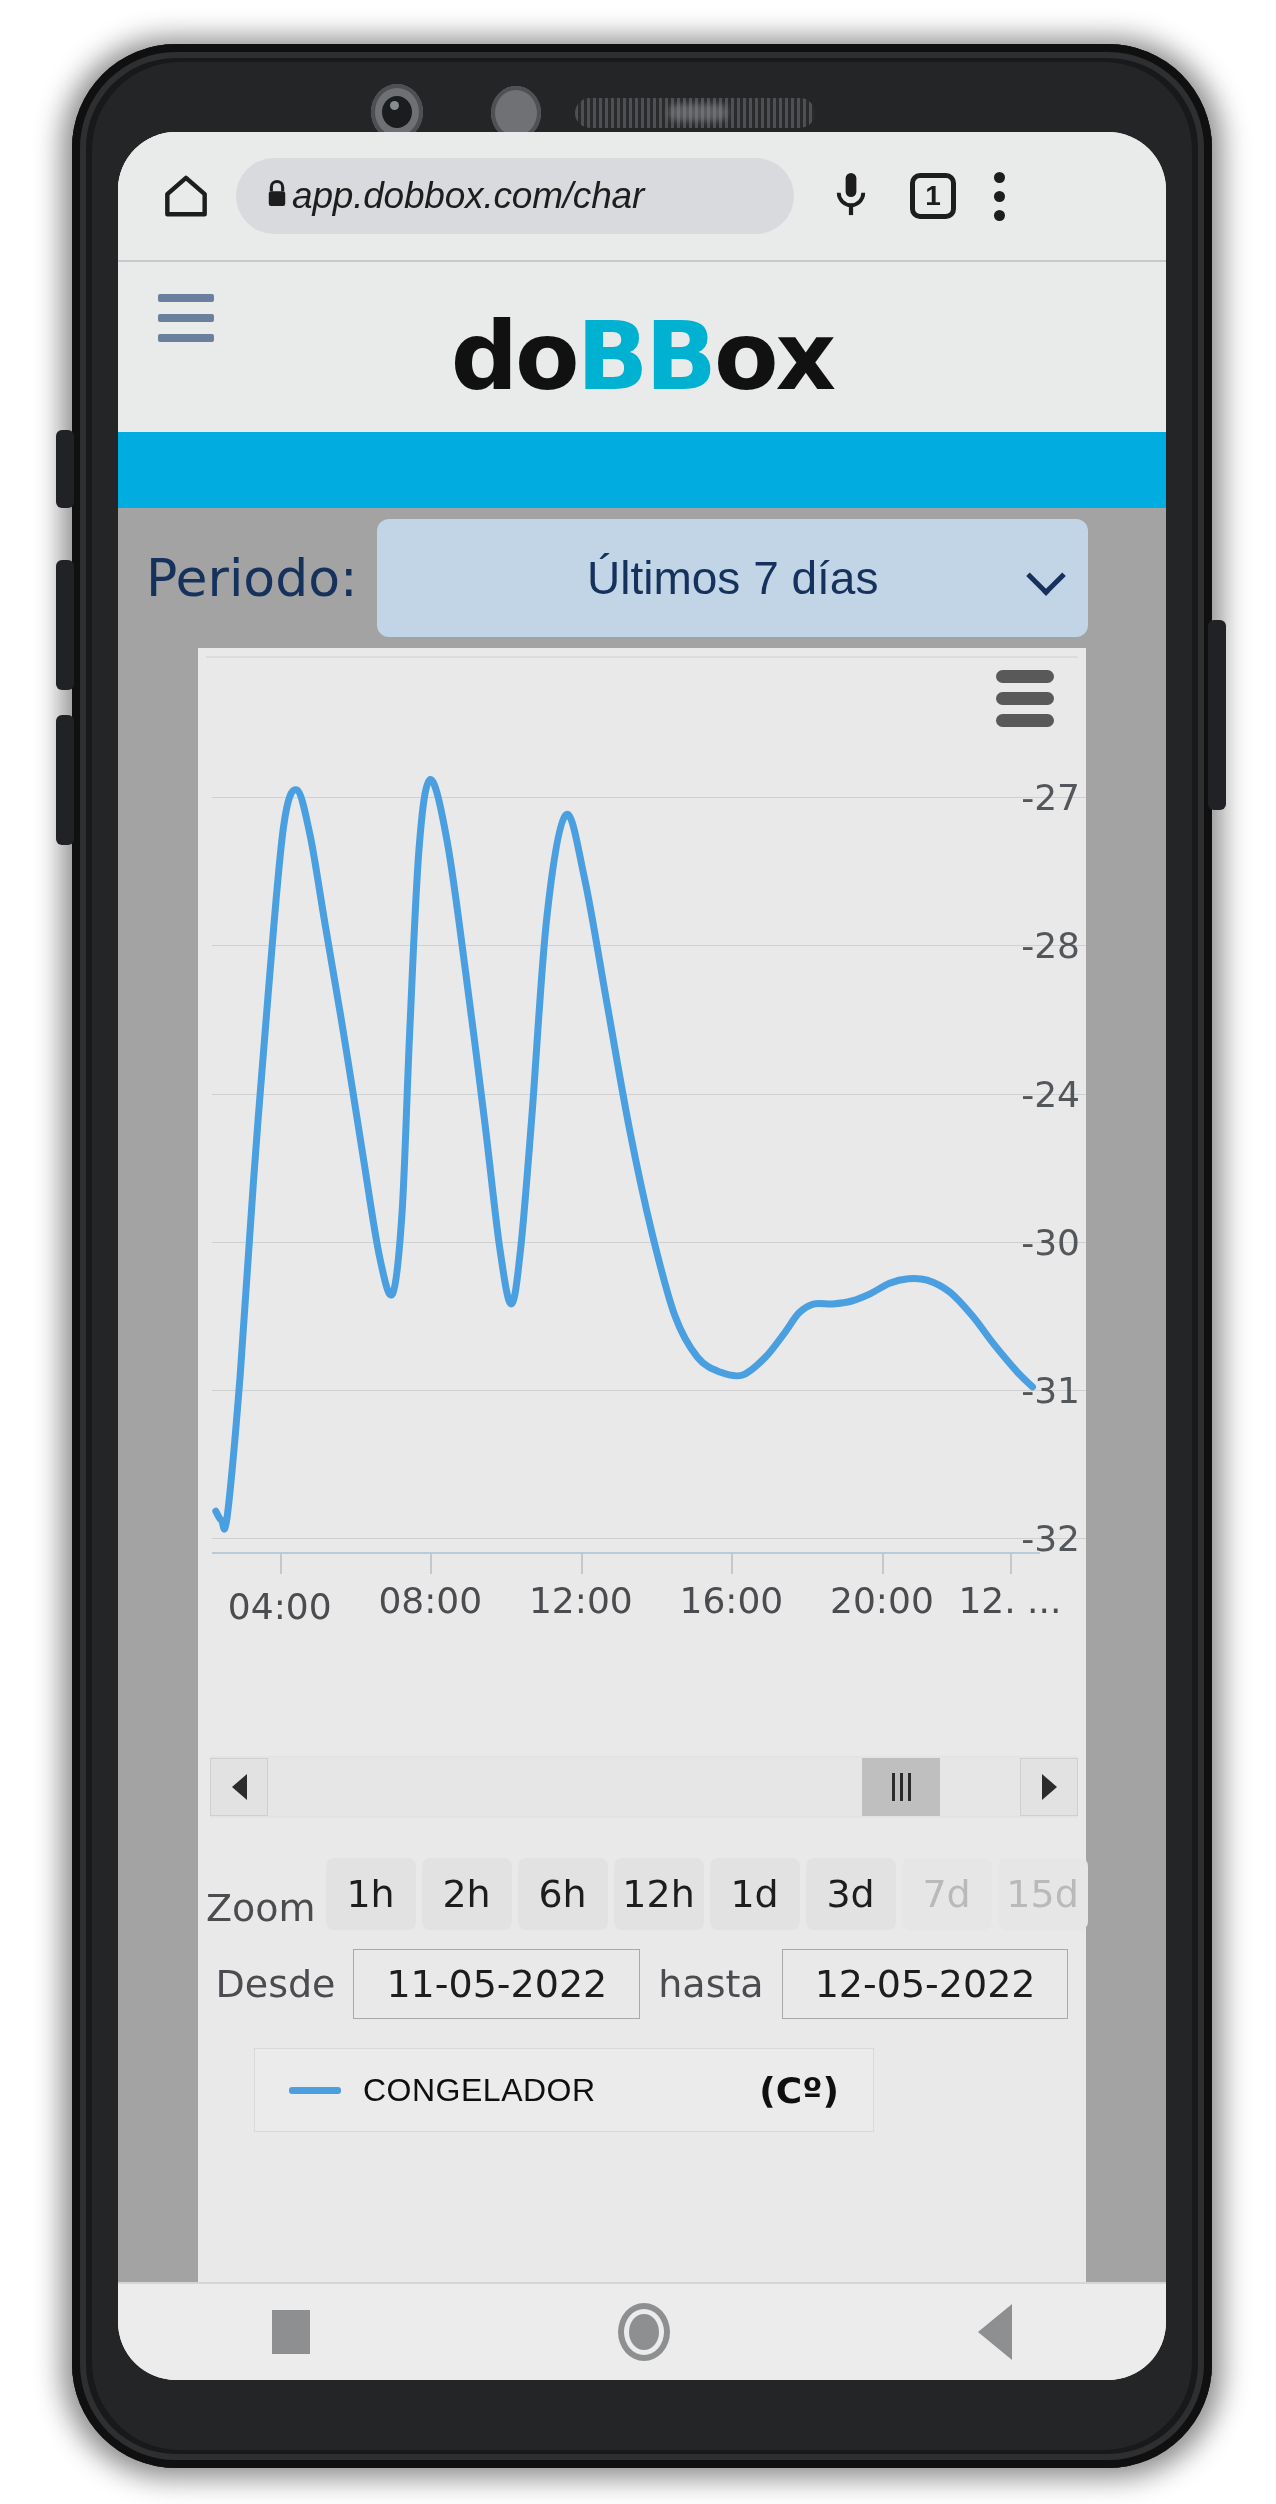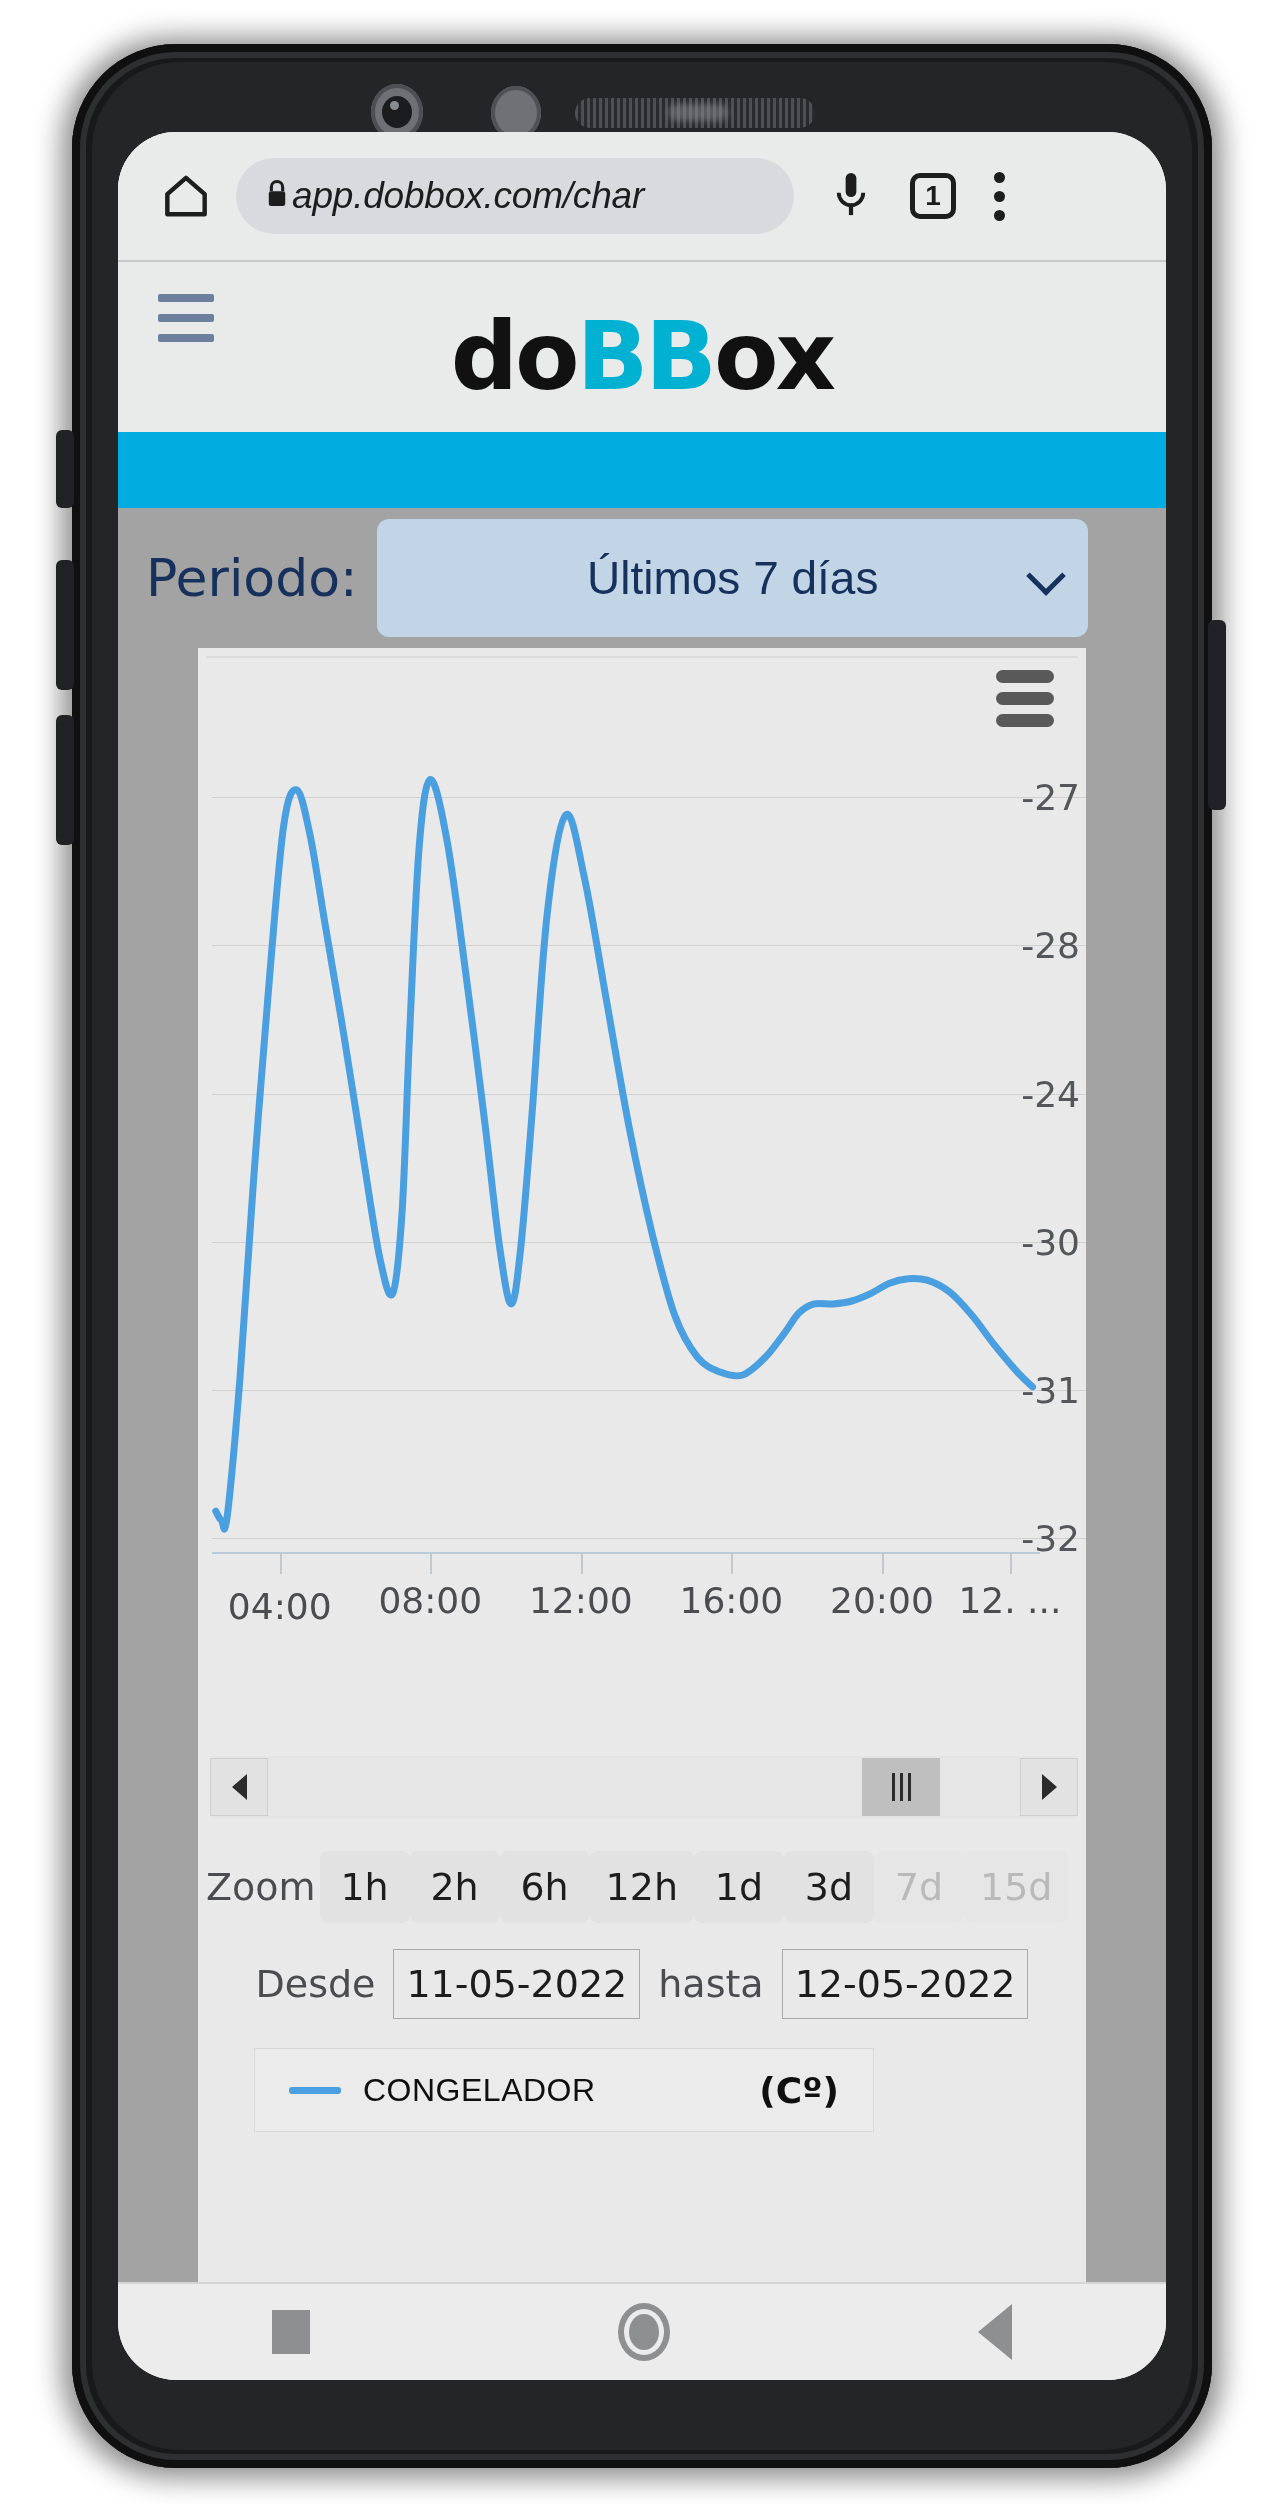--- a/index.html
+++ b/index.html
@@ -234,21 +234,21 @@
     background:#bfbfbf; display:flex; align-items:center; justify-content:center; gap:5px;
   }
   .sb-thumb i { width: 3px; height: 28px; background:#2b2b2b; display:block; }
   .arrow-l, .arrow-r { width:0; height:0; border-top:13px solid transparent; border-bottom:13px solid transparent; }
   .arrow-l { border-right: 15px solid #2b2b2b; }
   .arrow-r { border-left: 15px solid #2b2b2b; }
 
   
   #zoom-row {
     position:absolute; left: 8px; right: 0; top: 1196px; height: 86px;
-    display:flex; align-items:center; gap: 0;
+    display:flex; align-items:flex-end; gap: 6px;
   }
   .zoom-label {
     font-size: 38px; color:#4a4c4f; margin-right: 4px;
     font-family:"DejaVu Sans", sans-serif;
   }
   .zoom-btn {
     height: 72px; min-width: 90px; padding: 0 16px;
     background:#e2e2e2; border-radius: 8px;
     display:flex; align-items:center; justify-content:center;
     font-size: 38px; color:#1d1d1d;
@@ -256,21 +256,21 @@
   }
   .zoom-btn.disabled { color:#b9b9b9; background:#e6e6e6; }
 
   
   #date-row {
     position:absolute; left:0; right: 0; top: 1290px; height: 92px;
     display:flex; align-items:center; justify-content:center; gap: 18px;
   }
   .date-label { font-size: 38px; color:#4a4c4f; font-family:"DejaVu Sans", sans-serif; }
   .date-field {
-    height: 70px; padding: 0 12px;
+    height: 70px; padding: 0 32px;
     background:#e9e9e9; border:1px solid #a9a9a9;
     display:flex; align-items:center; justify-content:center;
     font-size: 38px; color:#1d1d1d;
     font-family:"DejaVu Sans", sans-serif;
   }
 
   
   #legend {
     position:absolute; left: 56px; top: 1400px;
     width: 620px; height: 84px;

